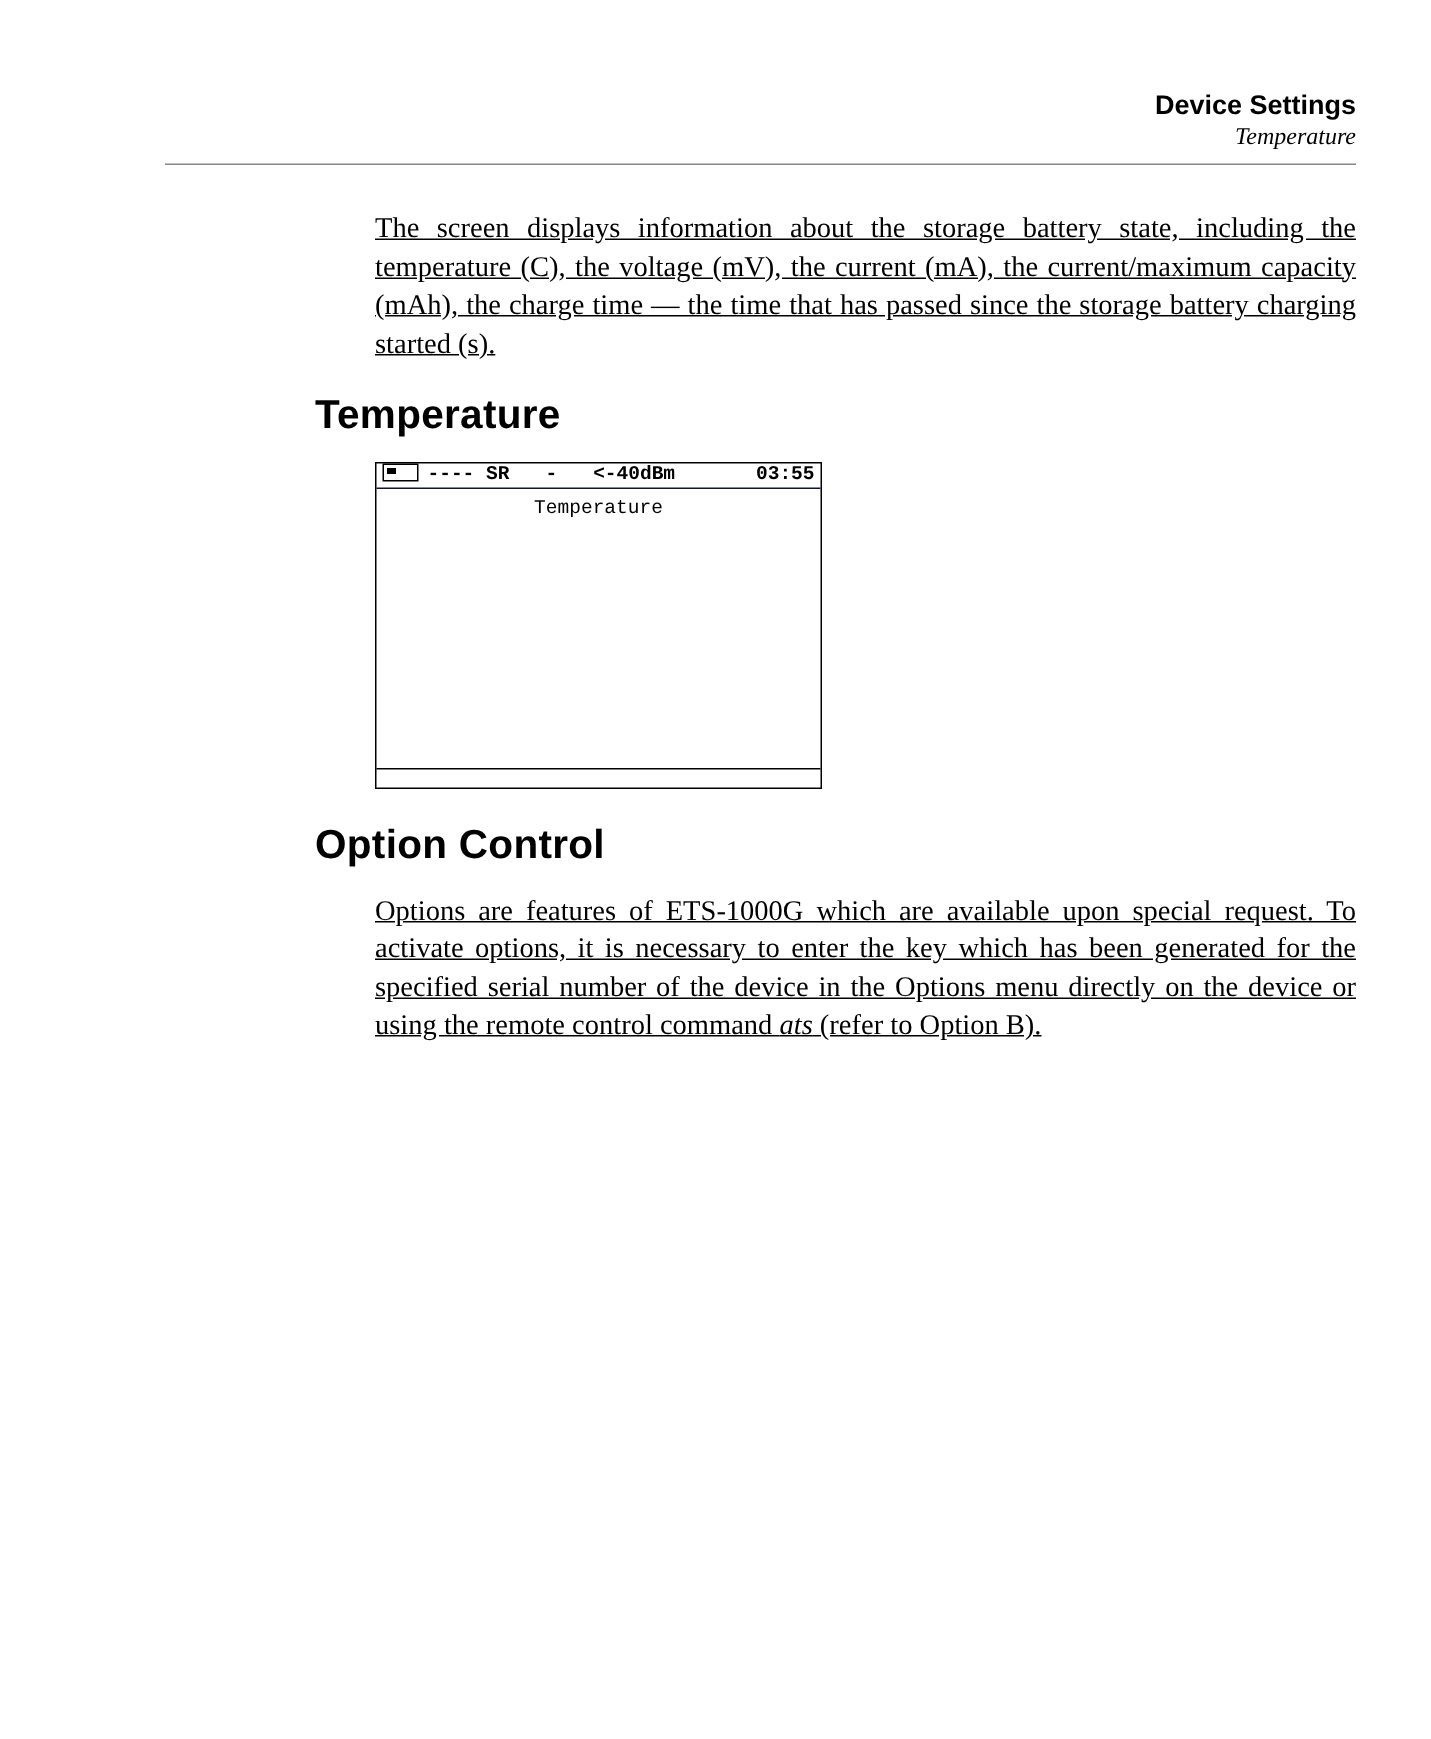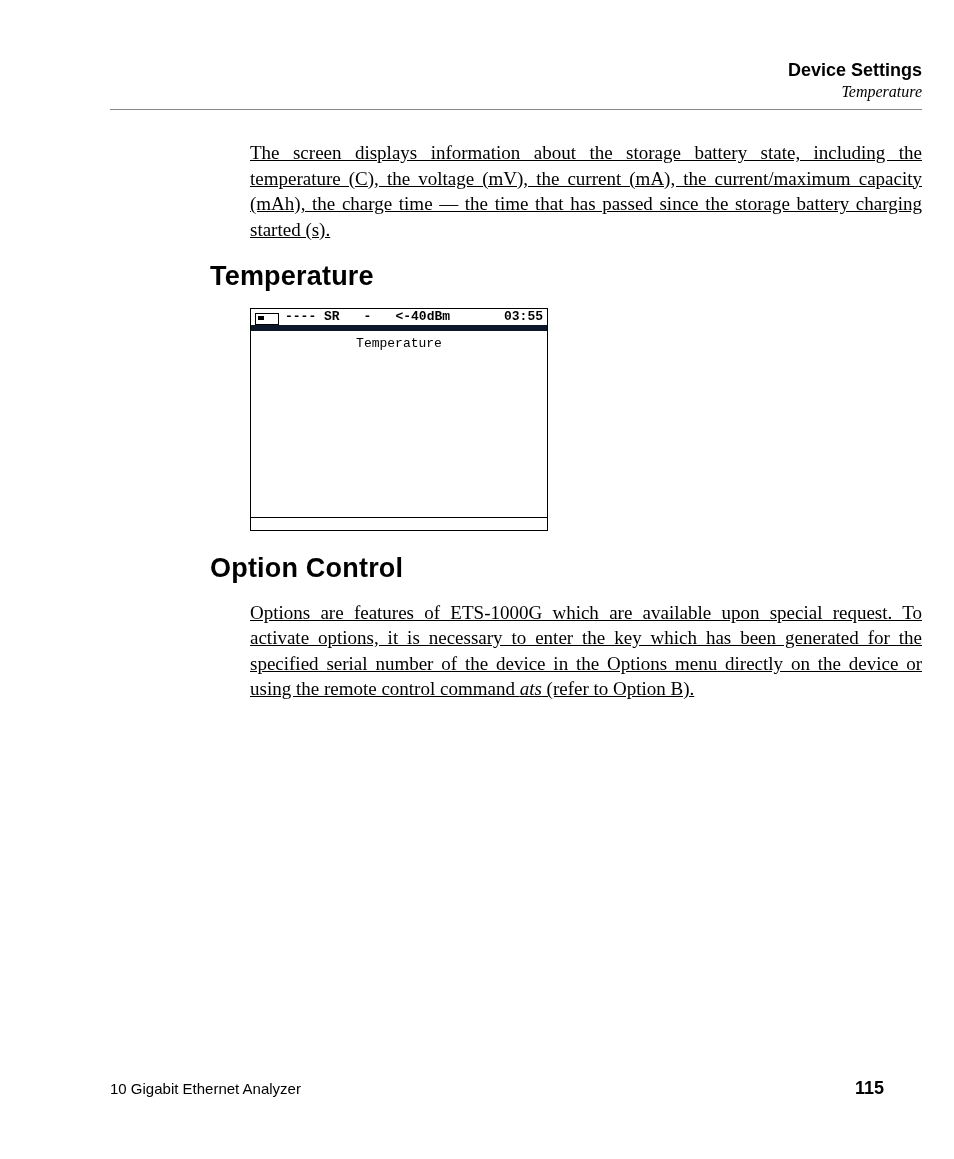--- a/index.html
+++ b/index.html
@@ -7,21 +7,21 @@
     padding: 0;
     font-family: Georgia, 'Times New Roman', serif;
     background: #fff;
     color: #000;
     width: 954px;
     height: 1159px;
     position: relative;
     box-sizing: border-box;
   }
   .page {
-    padding: 60px 32px 40px 110px;
+    padding: 60px 50px 40px 110px;
     box-sizing: border-box;
     height: 100%;
     position: relative;
   }
   .running-head {
     text-align: right;
     margin-bottom: 4px;
   }
   .running-head .section {
     font-family: 'Segoe UI', 'Helvetica Neue', Arial, sans-serif;
@@ -60,22 +60,22 @@
     border: 1px solid #000;
     font-family: 'Courier New', monospace;
     font-size: 13px;
     line-height: 1.15;
     background: #fff;
     box-sizing: border-box;
     margin-bottom: 22px;
   }
   .screenshot .statusbar {
     display: flex;
-    align-items: flex-end;
-    border-bottom: 6px solid #0f172a;
+    align-items: flex-start;
+    border-bottom: 1px solid #0f172a;
     padding: 0 4px;
     font-weight: bold;
     height: 16px;
   }
   .screenshot .statusbar .batt {
     width: 22px;
     height: 10px;
     border: 1px solid #000;
     position: relative;
     margin-right: 6px;
@@ -163,18 +163,14 @@
     <div class="bottombar"></div>
   </div>
 
 
   <h2 class="sec">Option Control</h2>
 
   <div class="body-text">
     <p><span>Options are features of ETS-1000G which are available upon special request. To activate options, it is necessary to enter the key which has been generated for the specified serial number of the device in the Options menu directly on the device or using the remote control command </span><span class="ital">ats</span><span> (refer to Option B).</span></p>
   </div>
 
-  <div class="footer">
-    <span class="product">10 Gigabit Ethernet Analyzer</span>
-    <span class="pageno">115</span>
-  </div>
 
 </div>
 
 </body></html>

